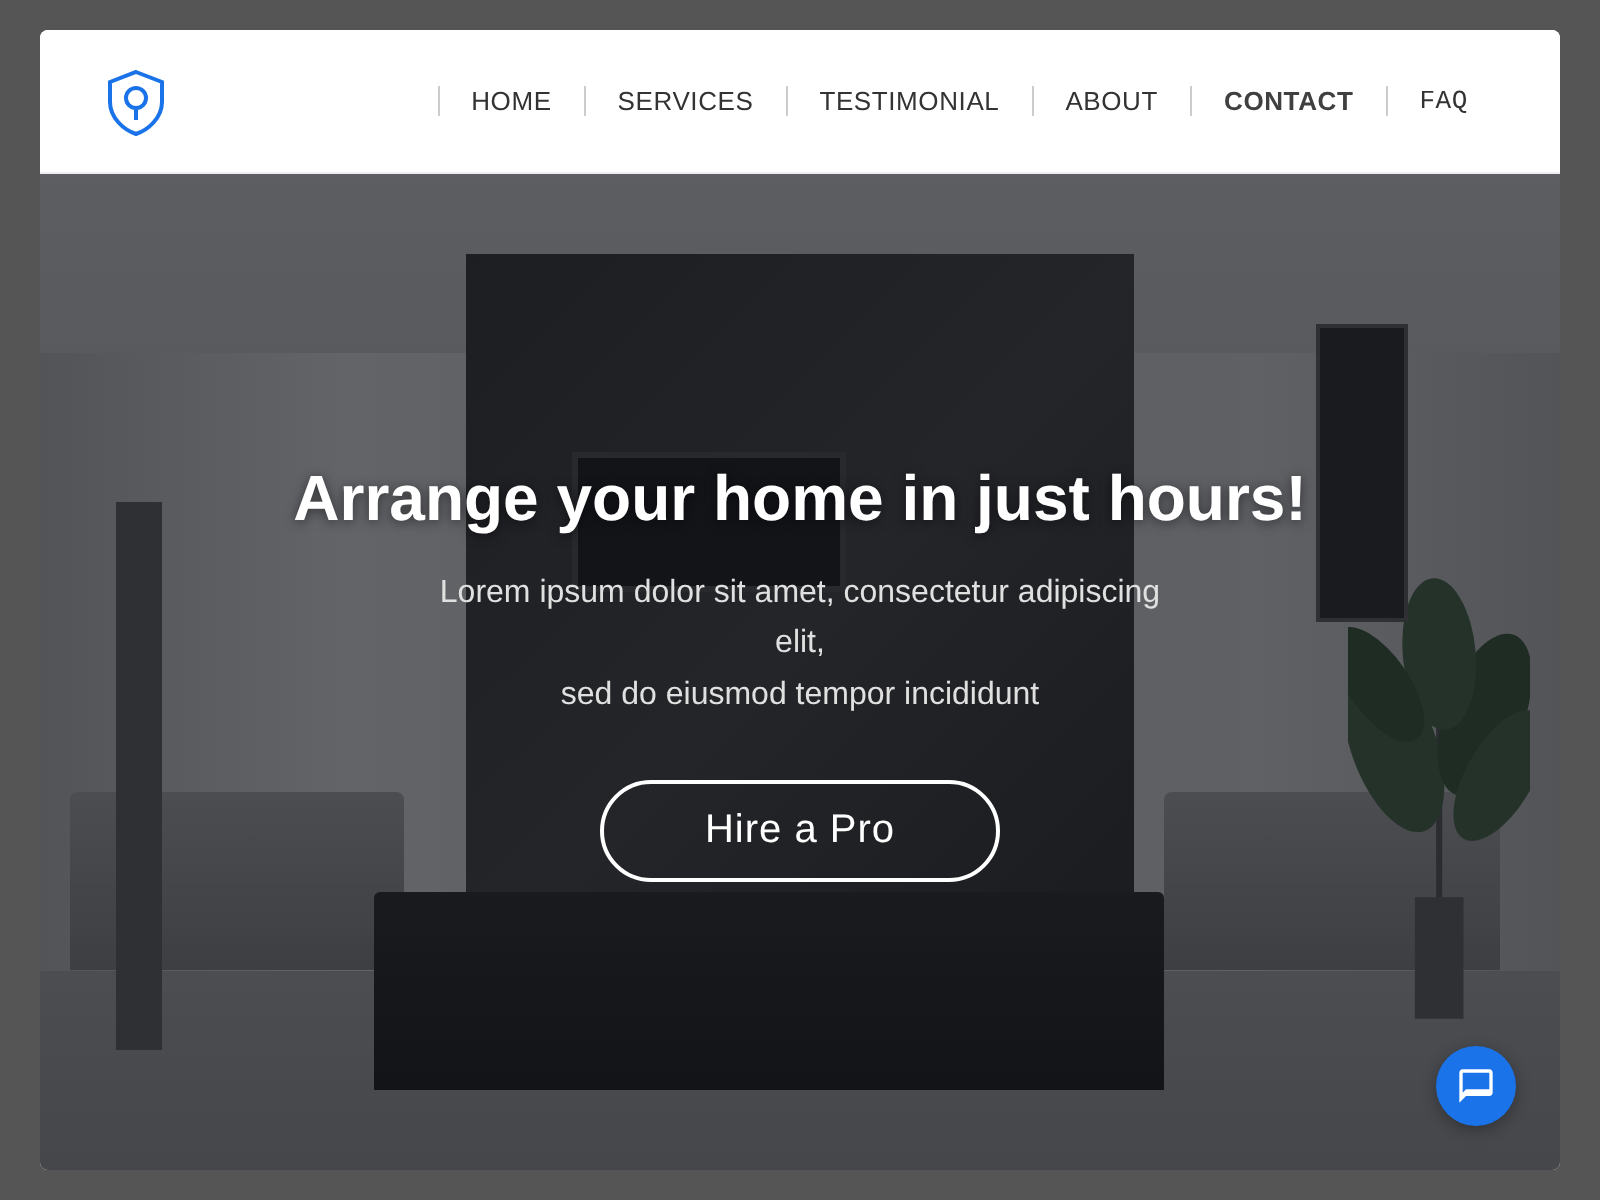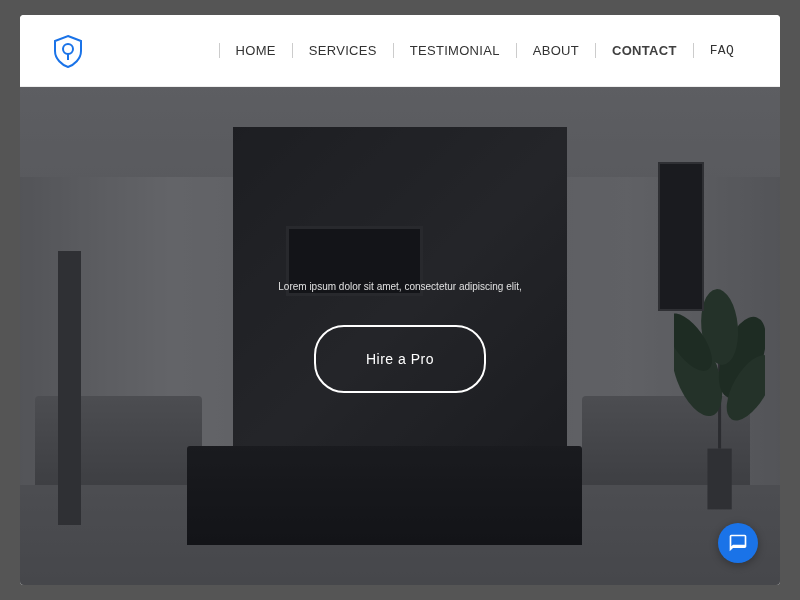--- a/index.html
+++ b/index.html
@@ -191,33 +191,33 @@
     .hero-title {
       color: #fff;
       font-size: 32px;
       font-weight: bold;
       margin-bottom: 16px;
       text-shadow: 0 1px 6px rgba(0,0,0,0.5);
     }
 
     .hero-subtitle {
       color: #e0e0e0;
-      font-size: 10px;
+      font-size: 16px;
       line-height: 1.6;
       margin-bottom: 30px;
       max-width: 380px;
     }
 
     .cta-button {
       background: transparent;
       color: #fff;
       border: 2px solid #fff;
-      padding: 24px 50px;
+      padding: 12px 50px;
       border-radius: 30px;
-      font-size: 14px;
+      font-size: 20px;
       cursor: pointer;
       letter-spacing: 0.5px;
       transition: background 0.2s;
     }
 
     
     .chat-bubble {
       position: absolute;
       bottom: 22px;
       right: 22px;
@@ -281,22 +281,24 @@
       <ellipse cx="30" cy="30" rx="12" ry="25" fill="#3a5a3a" transform="rotate(-5 30 30)"></ellipse>
       <ellipse cx="10" cy="40" rx="10" ry="22" fill="#2d4a2d" transform="rotate(-35 10 40)"></ellipse>
       <ellipse cx="50" cy="70" rx="11" ry="24" fill="#3a5a3a" transform="rotate(30 50 70)"></ellipse>
     </svg>
 
     <div class="painting"></div>
 
     <div class="hero-overlay"></div>
 
     <div class="hero-content">
+      <h1 class="hero-title">Arrange your home in just hours!</h1>
       <p class="hero-subtitle">
         <span>Lorem ipsum dolor sit amet, consectetur adipiscing elit,</span><br>
+        <span>sed do eiusmod tempor incididunt</span>
       </p>
       <button class="cta-button">Hire a Pro</button>
     </div>
 
     <div class="chat-bubble">
       <svg viewBox="0 0 24 24" xmlns="http://www.w3.org/2000/svg">
         <path d="M20 2H4C2.9 2 2 2.9 2 4v18l4-4h14c1.1 0 2-.9 2-2V4c0-1.1-.9-2-2-2zm0 12H6l-2 2V4h16v10z"></path>
       </svg>
     </div>
 

